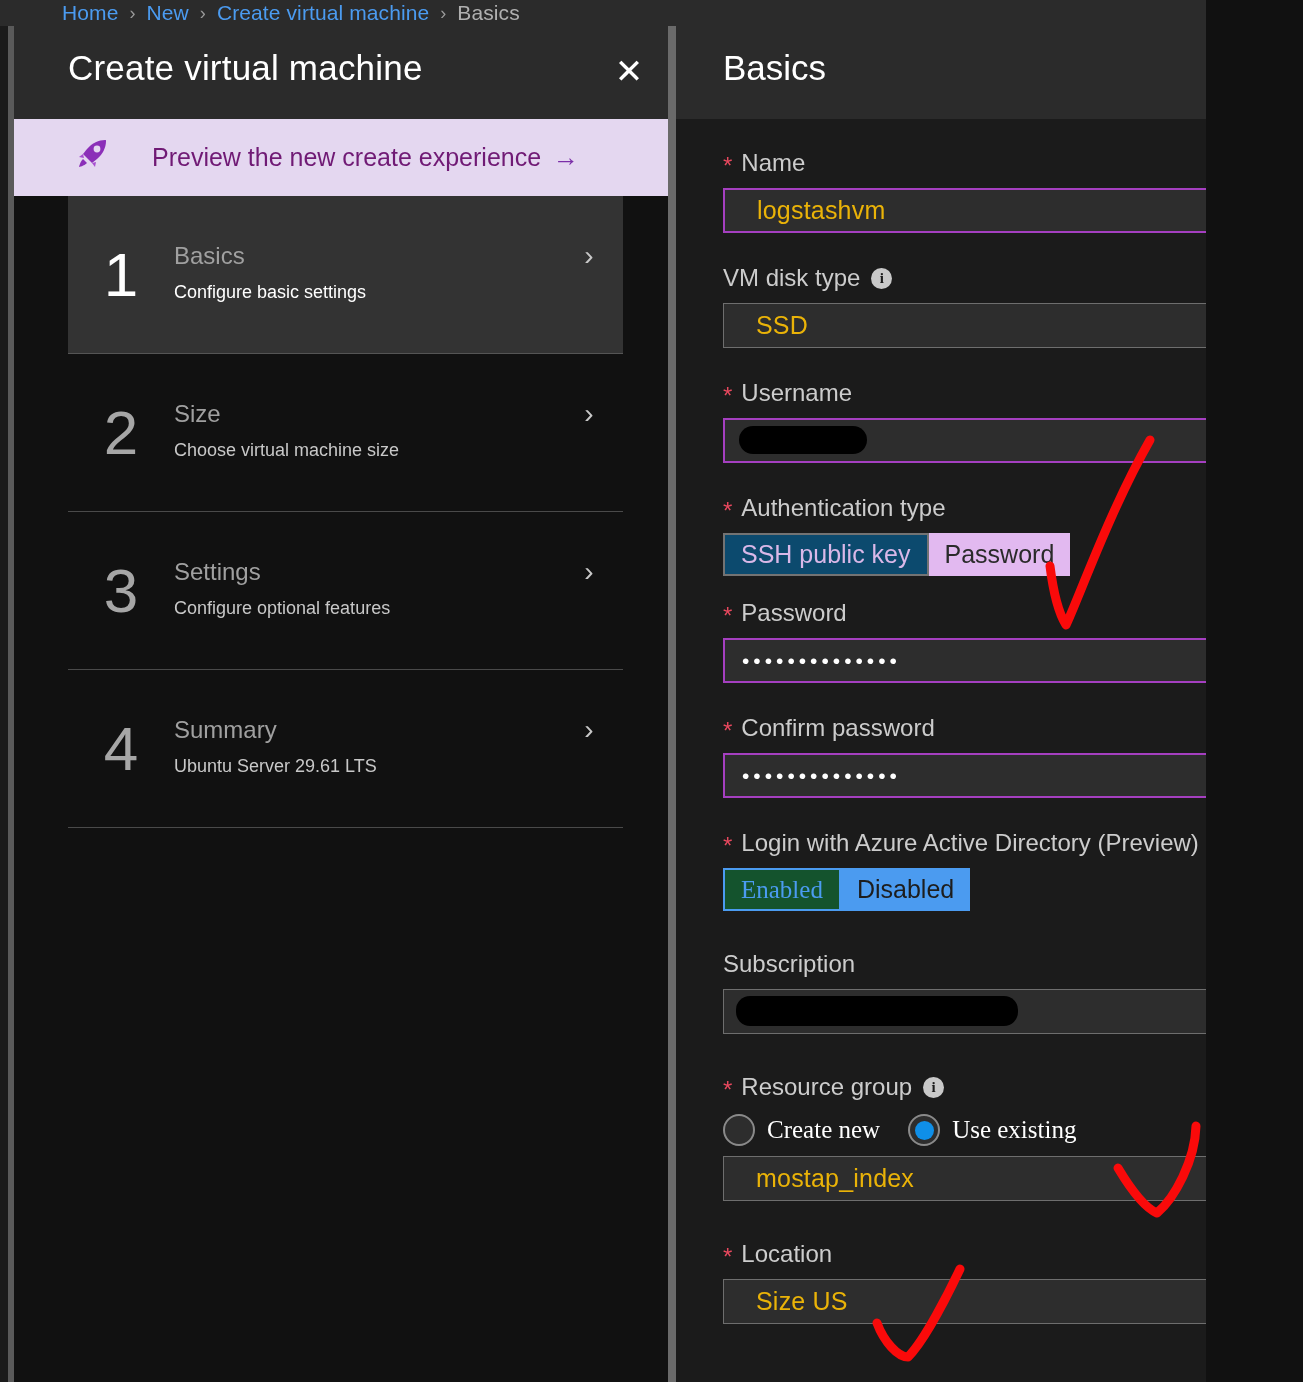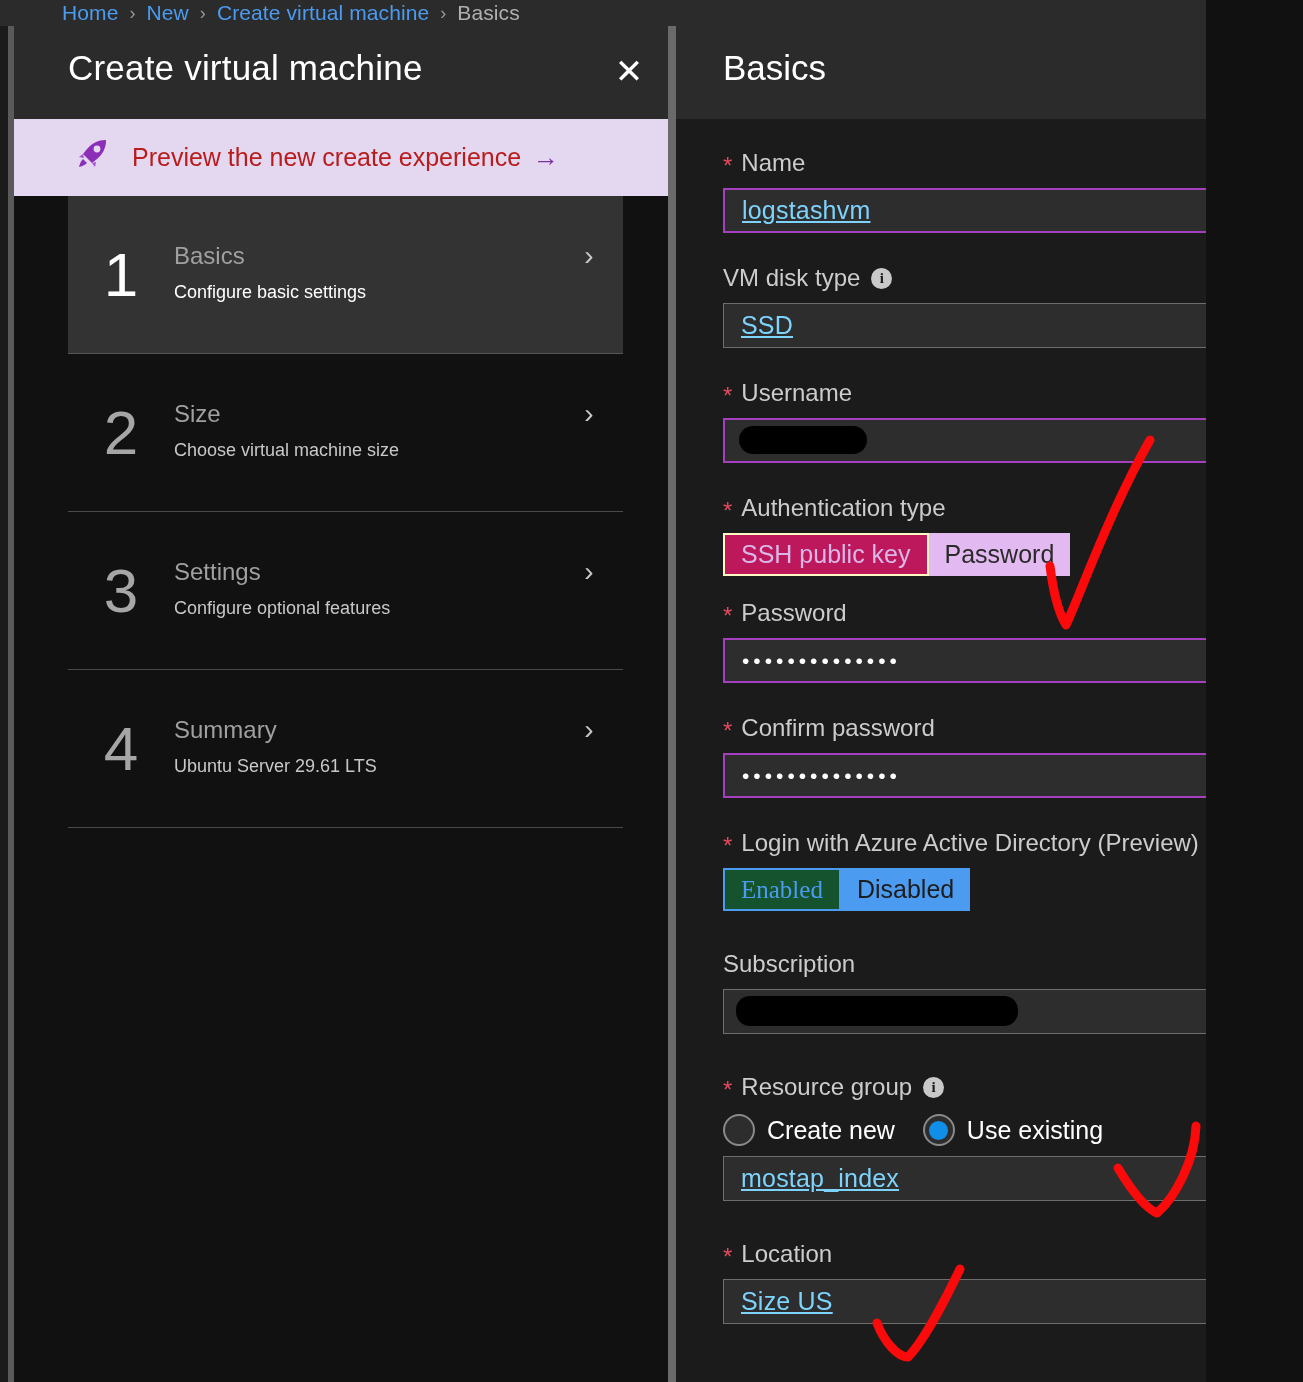--- a/index.html
+++ b/index.html
@@ -86,22 +86,23 @@
     align-items: center;
   }
   .rocket {
     margin-left: 58px;
     margin-right: 22px;
     font-size: 31px;
     line-height: 1;
     transform: rotate(-0deg);
   }
   .preview-text {
-    color: #b91c1c;
+    color: #701a75;
     font-size: 25px;
+    margin-left: 20px;
   }
   .preview-arrow {
     color: #7b2fa8;
     font-size: 26px;
     margin-left: 12px;
     font-weight: bold;
   }
 
   
   .steps {
@@ -239,24 +240,23 @@
     display: flex;
     align-items: center;
     box-sizing: border-box;
   }
   .inputbox.plain {
     border: 1px solid #6e6e6e;
     background: #2d2d2d;
   }
   .inputval {
     font-size: 25px;
-    color: #7dd3fc;
-    margin-left: 17px;
+    color: #eab308;
+    margin-left: 32px;
     letter-spacing: .2px;
-    text-decoration: underline;
   }
   .dots {
     font-size: 21px;
     color: #ffffff;
     margin-left: 17px;
     letter-spacing: 4px;
   }
   .check {
     position: absolute;
     right: 14px;
@@ -285,41 +285,41 @@
     height: 43px;
     display: flex;
     align-items: center;
     justify-content: center;
     padding: 0 16px;
     font-size: 25px;
     cursor: pointer;
     box-sizing: border-box;
   }
   .tg.purple-off {
-    background: #be185d;
+    background: #0c4a6e;
     color: #d9b8e8;
-    border: 2px solid #fef9c3;
+    border: 2px solid #737373;
   }
   .tg.purple-on {
     background: #e2b9f0;
     color: #2a2a2a;
   }
   .tg.blue-off {
     background: #14532d;
     color: #4b9bf0;
     border: 2px solid #4b9bf0;
     font-family: Liberation Serif, serif;
   }
   .tg.blue-on {
     background: #4b9bf0;
     color: #1d1d1d;
   }
 
   
-  .radios { display: flex; margin-top: 12px; }
+  .radios { display: flex; margin-top: 12px; font-family: Liberation Serif, serif; }
   .radio { display: flex; align-items: center; cursor: pointer; }
   .radio + .radio { margin-left: 28px; }
   .rc {
     width: 32px; height: 32px;
     border-radius: 50%;
     border: 2px solid #8a8a8a;
     background: #2d2d2d;
     display: flex; align-items: center; justify-content: center;
     box-sizing: border-box;
   }

